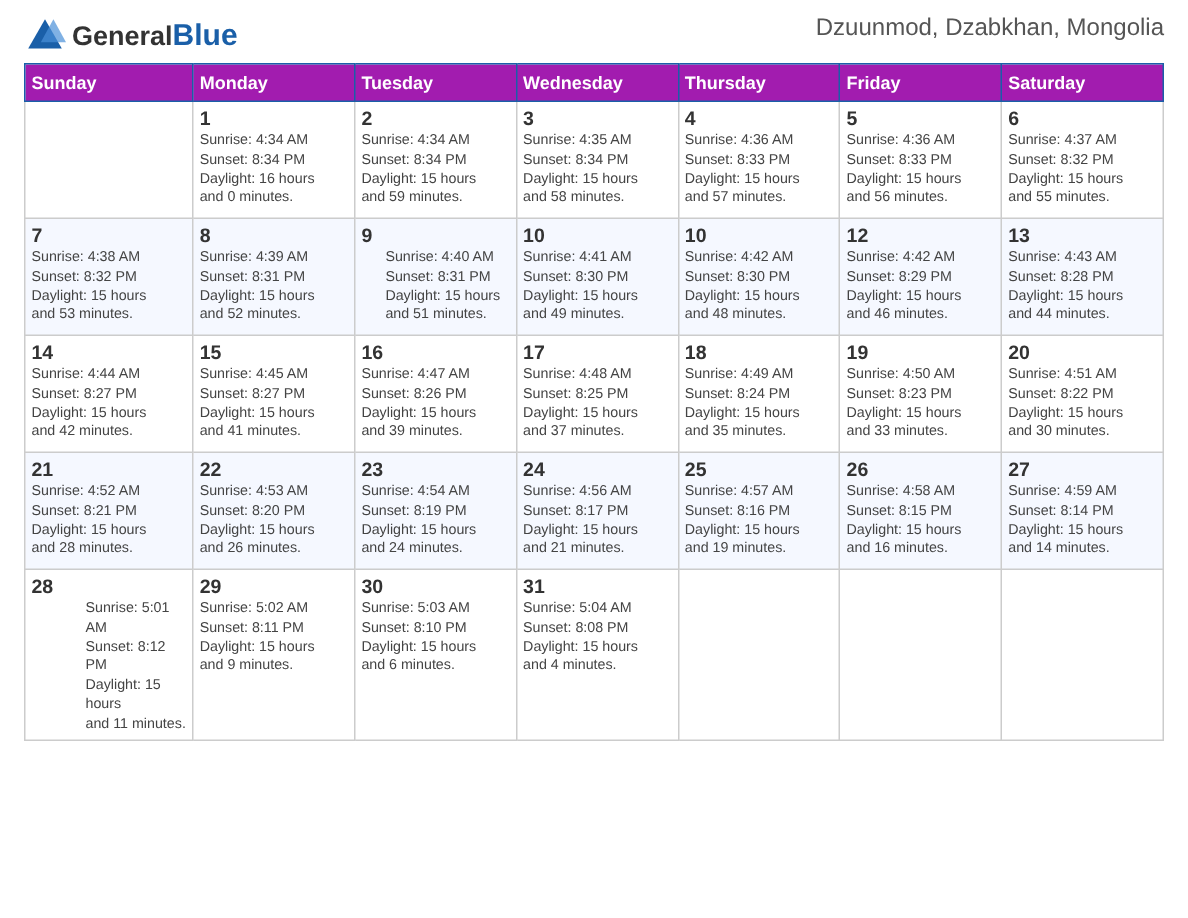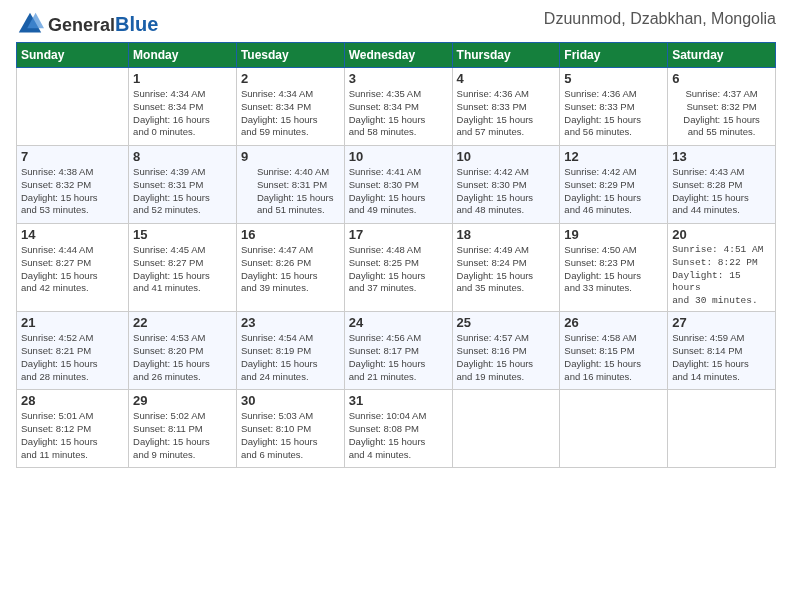--- a/index.html
+++ b/index.html
@@ -42,21 +42,21 @@
     .location-title {
       font-size: 16px;
       color: #555;
     }
     table {
       width: 100%;
       border-collapse: collapse;
       table-layout: fixed;
     }
     th {
-      background-color: #15803d;
+      background-color: #a21caf;
       color: #fff;
       font-size: 12px;
       font-weight: bold;
       padding: 5px 4px;
       text-align: left;
       border: 1px solid #1a5fa8;
     }
     td {
       border: 1px solid #ccc;
       vertical-align: top;
@@ -153,21 +153,21 @@
           </td>
           <td>
             <span class="day-number">5</span>
             <div class="day-info" style="white-space: pre-line;">Sunrise: 4:36 AM
 Sunset: 8:33 PM
 Daylight: 15 hours
 and 56 minutes.</div>
           </td>
           <td>
             <span class="day-number">6</span>
-            <div class="day-info" style="white-space: pre-line; text-align: center;">Sunrise: 4:37 AM
+            <div class="day-info" style="white-space: pre-line;">Sunrise: 4:37 AM
 Sunset: 8:32 PM
 Daylight: 15 hours
 and 55 minutes.</div>
           </td>
         </tr>
         <tr>
           <td>
             <span class="day-number">7</span>
             <div class="day-info" style="white-space: pre-line;">Sunrise: 4:38 AM
 Sunset: 8:32 PM
@@ -255,21 +255,21 @@
           </td>
           <td>
             <span class="day-number">19</span>
             <div class="day-info" style="white-space: pre-line;">Sunrise: 4:50 AM
 Sunset: 8:23 PM
 Daylight: 15 hours
 and 33 minutes.</div>
           </td>
           <td>
             <span class="day-number">20</span>
-            <div class="day-info" style="white-space: pre-line; font-family: Liberation Mono, monospace;">Sunrise: 4:51 AM
+            <div class="day-info" style="white-space: pre-line;">Sunrise: 4:51 AM
 Sunset: 8:22 PM
 Daylight: 15 hours
 and 30 minutes.</div>
           </td>
         </tr>
         <tr>
           <td>
             <span class="day-number">21</span>
             <div class="day-info" style="white-space: pre-line;">Sunrise: 4:52 AM
 Sunset: 8:21 PM
@@ -315,42 +315,42 @@
             <span class="day-number">27</span>
             <div class="day-info" style="white-space: pre-line;">Sunrise: 4:59 AM
 Sunset: 8:14 PM
 Daylight: 15 hours
 and 14 minutes.</div>
           </td>
         </tr>
         <tr>
           <td>
             <span class="day-number">28</span>
-            <div class="day-info" style="white-space: pre-line;">Sunrise: 5:01 AM
+            <div class="day-info" style="white-space: pre-line; margin-left: 36px;">Sunrise: 5:01 AM
 Sunset: 8:12 PM
 Daylight: 15 hours
 and 11 minutes.</div>
           </td>
           <td>
             <span class="day-number">29</span>
             <div class="day-info" style="white-space: pre-line;">Sunrise: 5:02 AM
 Sunset: 8:11 PM
 Daylight: 15 hours
 and 9 minutes.</div>
           </td>
           <td>
             <span class="day-number">30</span>
             <div class="day-info" style="white-space: pre-line;">Sunrise: 5:03 AM
 Sunset: 8:10 PM
 Daylight: 15 hours
 and 6 minutes.</div>
           </td>
           <td>
             <span class="day-number">31</span>
-            <div class="day-info" style="white-space: pre-line;">Sunrise: 10:04 AM
+            <div class="day-info" style="white-space: pre-line;">Sunrise: 5:04 AM
 Sunset: 8:08 PM
 Daylight: 15 hours
 and 4 minutes.</div>
           </td>
           <td class="empty"></td>
           <td class="empty"></td>
           <td class="empty"></td>
         </tr>
       </tbody>
   </table>

